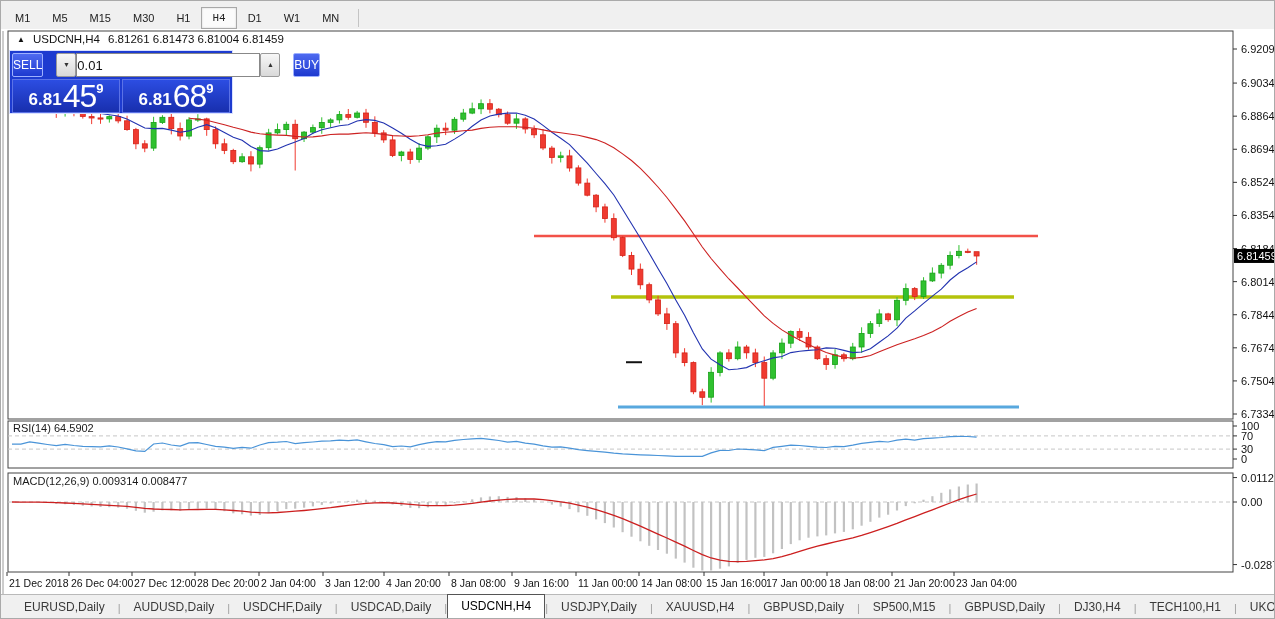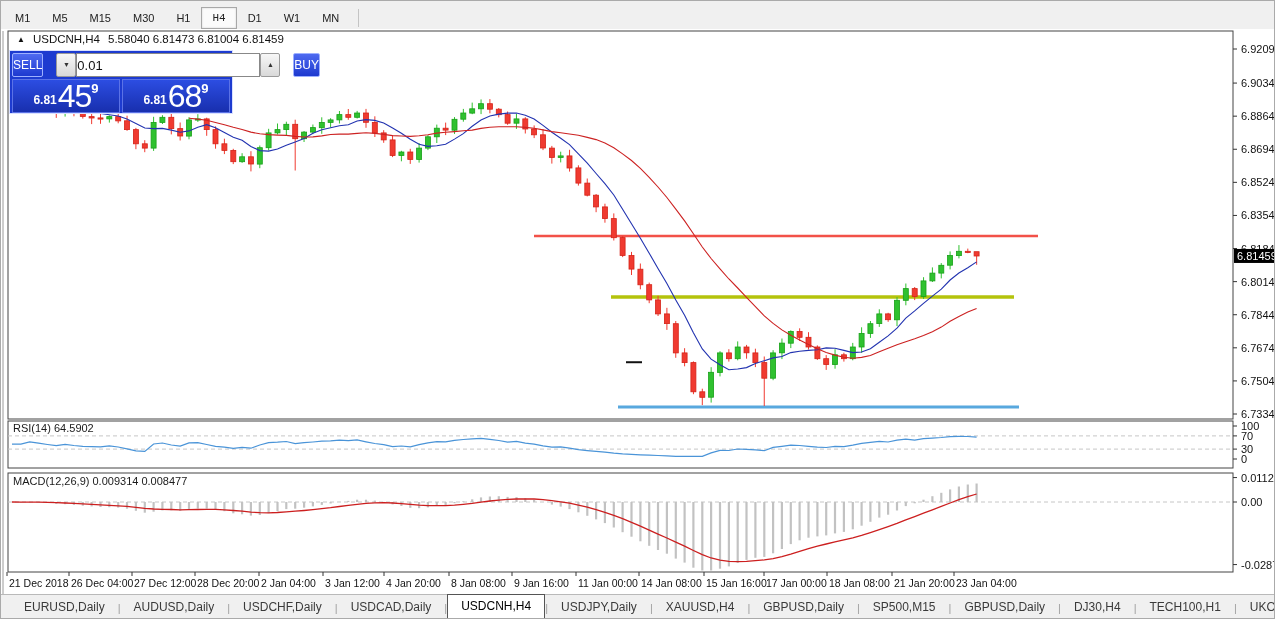--- a/index.html
+++ b/index.html
@@ -32,21 +32,21 @@
     background:linear-gradient(#4e6af0,#1d39cf); border:1px solid #9db0ff; border-radius:2px; cursor:pointer; }
   .tp-sell { width:46px; } .tp-buy { width:52px; }
   .tp-vol { flex:1; display:flex; gap:0; }
   .tp-spin { width:20px; background:linear-gradient(#f7f7f7,#d9d9d9); border:1px solid #9a9a9a;
     border-radius:2px; font-size:7px; color:#333; text-align:center; line-height:22px; cursor:pointer; }
   .tp-volval { flex:1; background:#fff; border:1px solid #888; font-size:13px; color:#111;
     padding-right:6px; font-family:"Liberation Sans",sans-serif; }
   .tp-row2 { display:flex; gap:2px; margin-top:2px; height:34px; }
   .tp-price { flex:1; background:linear-gradient(#2c4de2,#182fae); border:1px solid #5b72e6;
     color:#fff; display:flex; align-items:flex-end; justify-content:center; padding-bottom:2px; cursor:pointer; }
-  .tp-price .pfx { font-size:12px; font-weight:bold; margin-right:1px; line-height:20px;margin-top:26px; }
+  .tp-price .pfx { font-size:17px; font-weight:bold; margin-right:1px; line-height:20px;margin-top:26px; }
   .tp-price .big { font-size:32px; line-height:28px; letter-spacing:-1px; }
   .tp-price .sup { font-size:13px; font-weight:bold; position:relative; top:-14px; }
 
   .ind-label { position:absolute; font-size:11px; color:#1a1a1a; }
 
   
   .tabbar { position:absolute; left:0; bottom:0; width:1275px; height:24px;
     background:#f0f0f0; border-top:1px solid #b9b9b9;
     display:flex; align-items:flex-end; padding-left:10px; }
   .tab { font-size:12px; color:#3a3a3a; padding:3px 13px 4px; white-space:nowrap; cursor:pointer; }
@@ -492,21 +492,21 @@
         <text x="828" y="586" font-size="10.5" fill="#111">18 Jan 08:00</text>
         <line x1="891" x2="891" y1="571" y2="575" stroke="#333"></line>
         <text x="893" y="586" font-size="10.5" fill="#111">21 Jan 20:00</text>
         <line x1="953" x2="953" y1="571" y2="575" stroke="#333"></line>
         <text x="955" y="586" font-size="10.5" fill="#111">23 Jan 04:00</text>
       </svg>
 
     <div class="chart-title">
       <span class="tri">▲</span>
       <span>USDCNH,H4</span>
-      <span>5.58040 6.81473 6.81004 6.81459</span>
+      <span>6.81261 6.81473 6.81004 6.81459</span>
     </div>
 
     <div class="trade-panel">
       <div class="tp-row1">
         <div class="tp-btn tp-sell">SELL</div>
         <div class="tp-vol">
           <div class="tp-spin">▼</div>
           <input class="tp-volval" value="0.01" style="">
           <div class="tp-spin">▲</div>
         </div>

